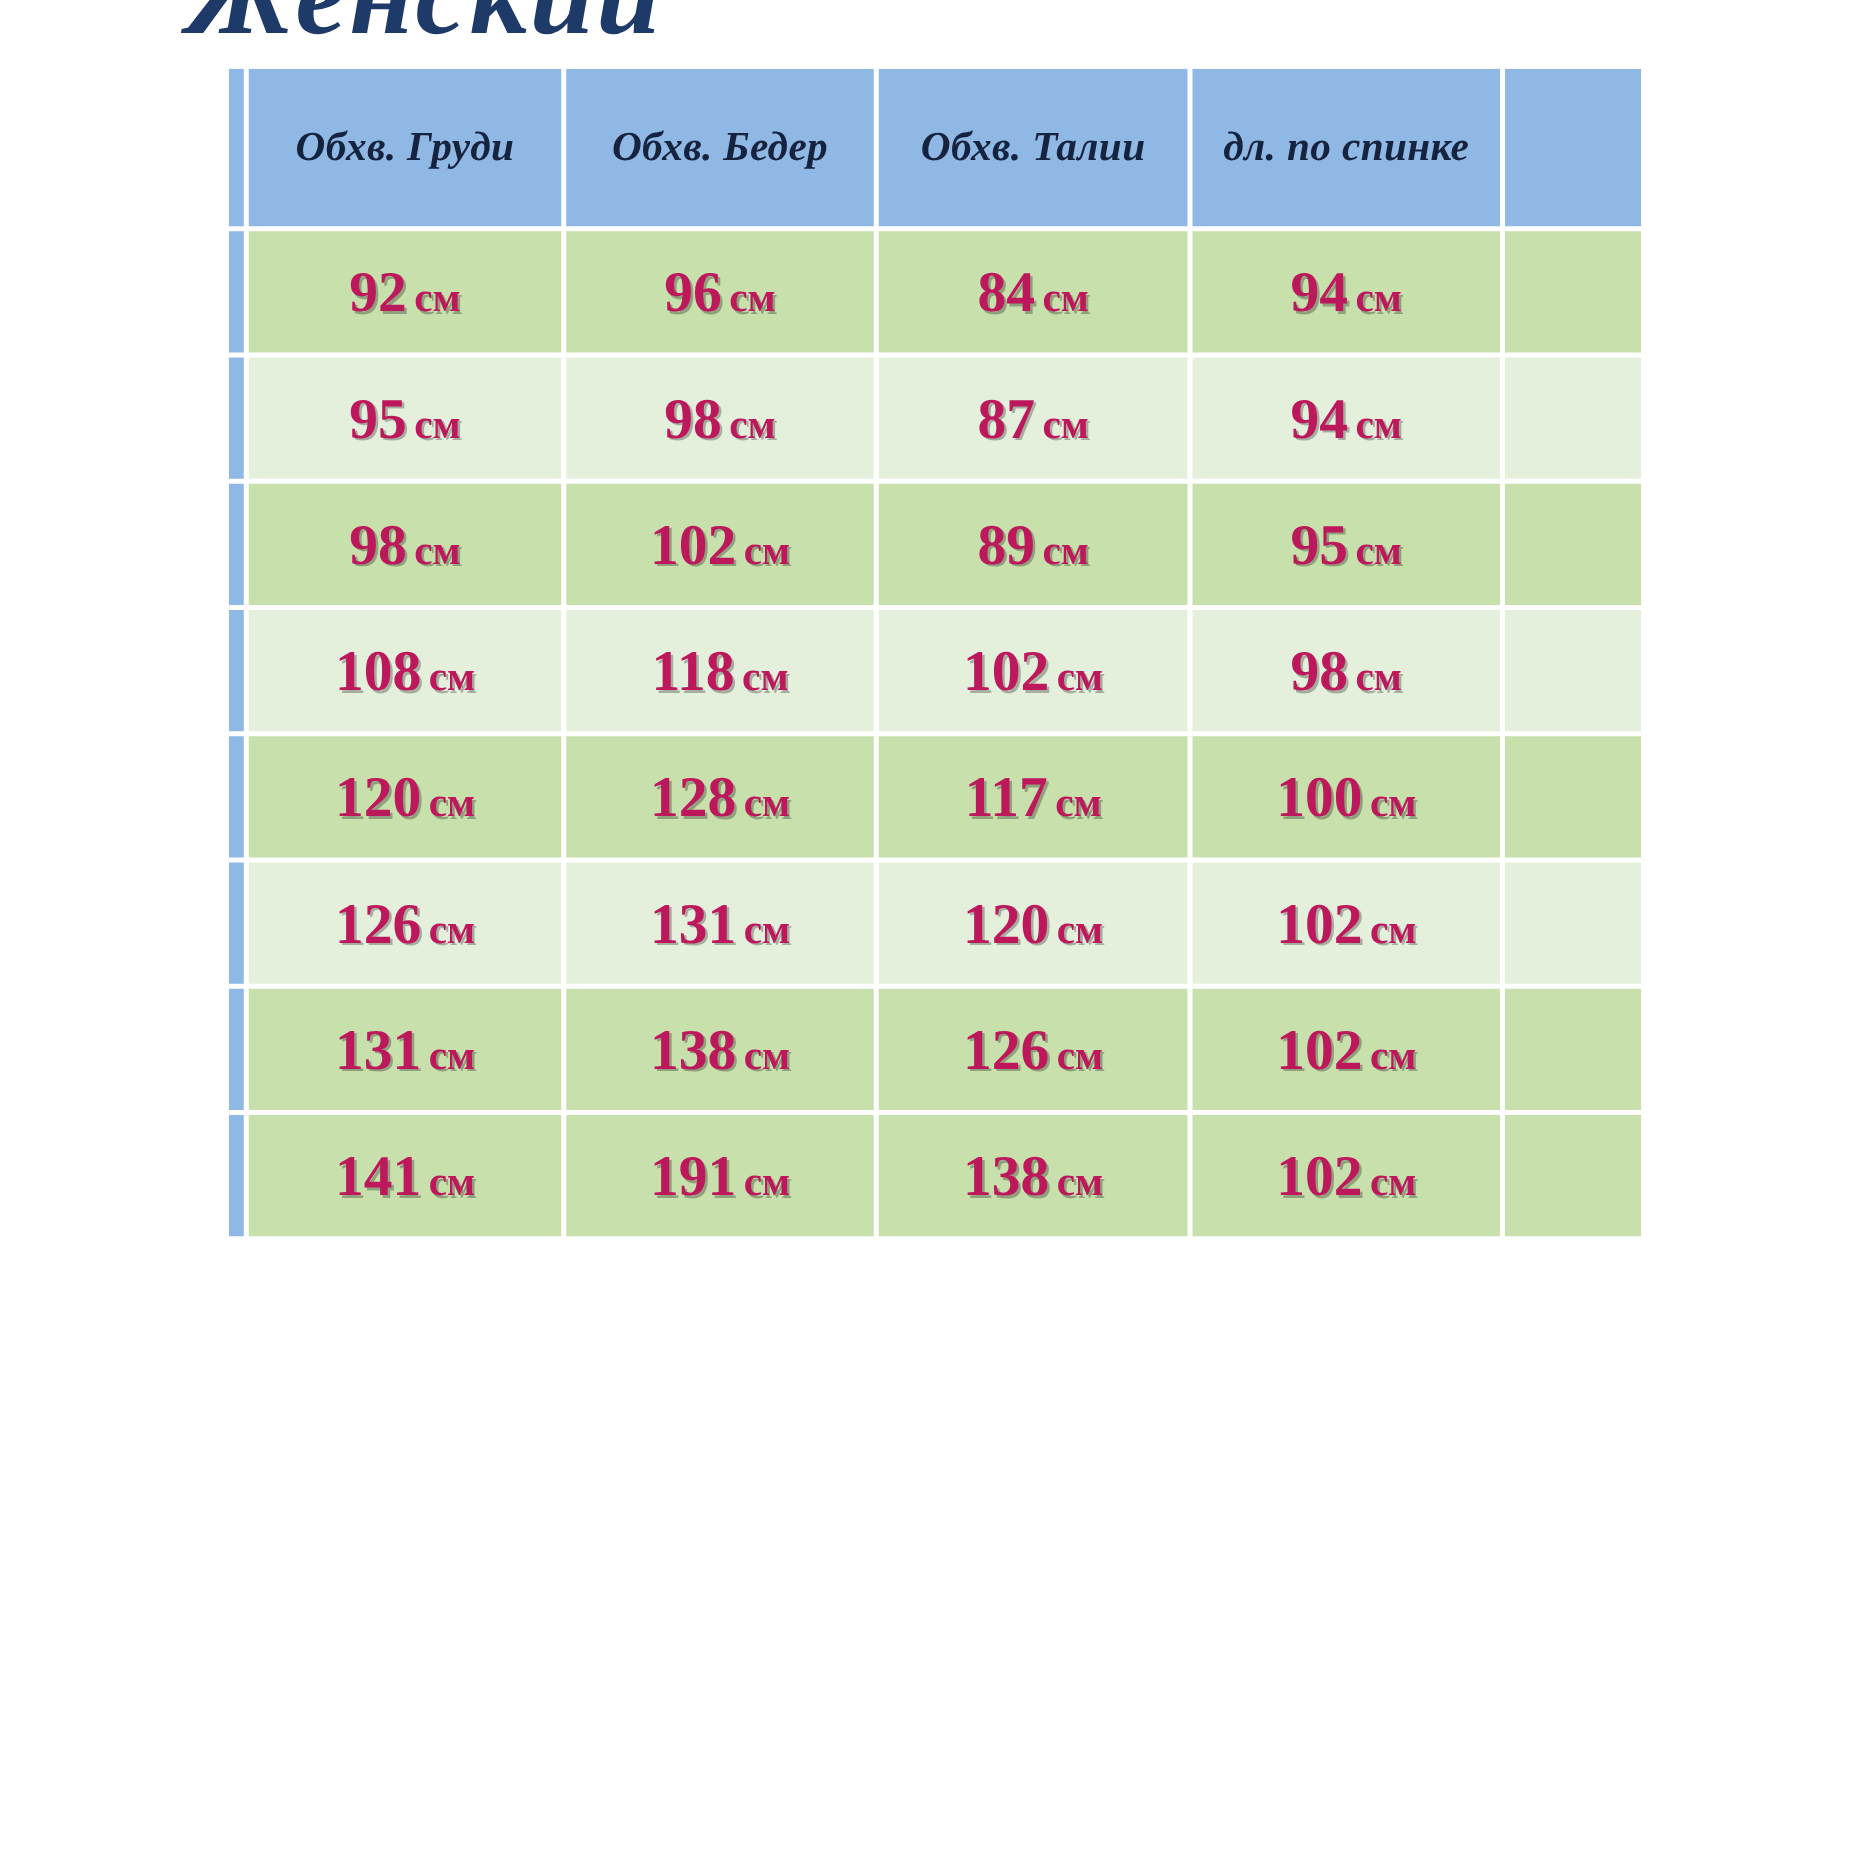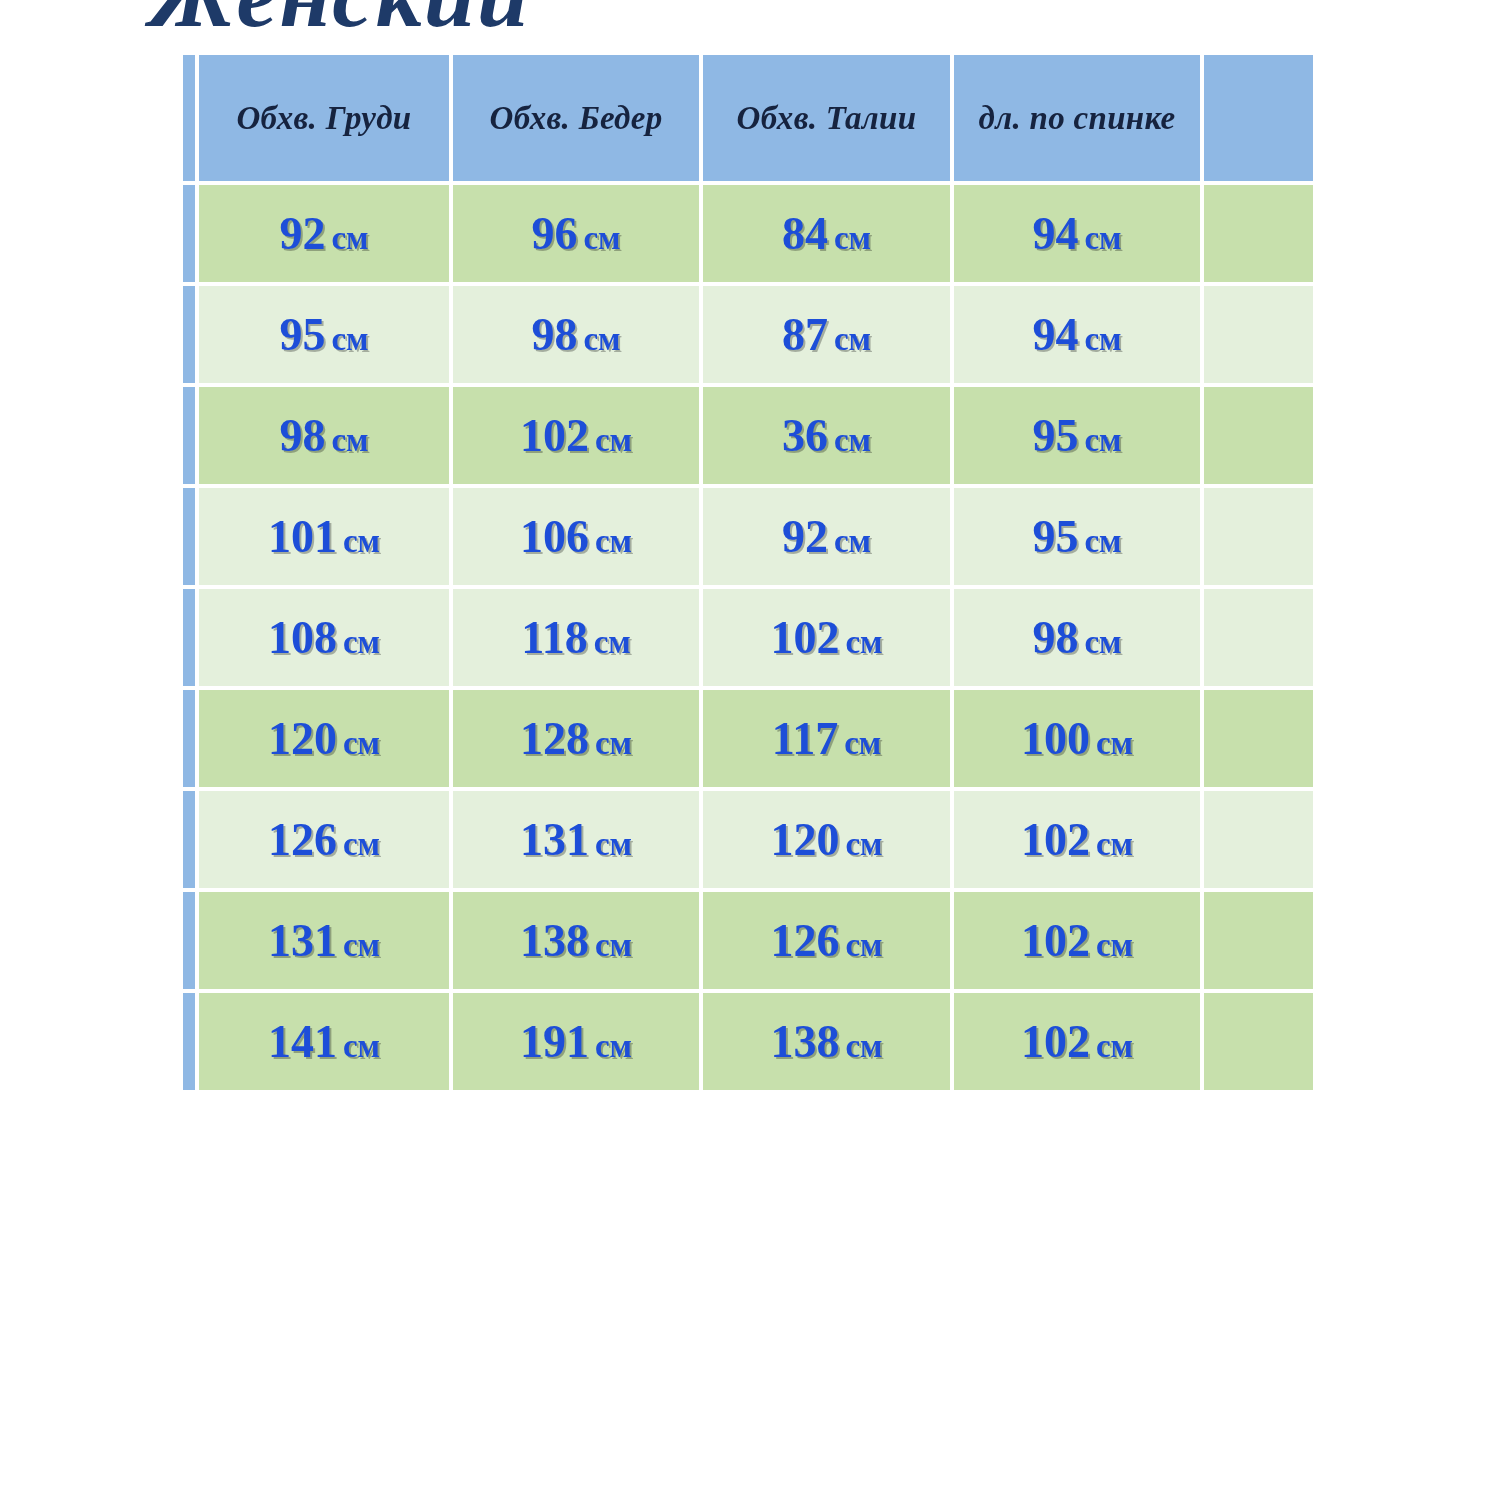--- a/index.html
+++ b/index.html
@@ -86,21 +86,21 @@
   tbody tr { height: 101px; }
   tbody td.idx-cell {
     background: #8fb8e4;
   }
   tbody tr.row-dark td.data-cell,
   tbody tr.row-dark td.blank-cell { background: #c7e0ac; }
   tbody tr.row-light td.data-cell,
   tbody tr.row-light td.blank-cell { background: #e4f0dc; }
 
   td.data-cell {
-    color: #1d4ed8;
+    color: #be185d;
     font-weight: bold;
     font-size: 46px;
     white-space: nowrap;
     text-shadow: 2px 2px 0 rgba(0,0,0,0.28);
   }
   td.data-cell .unit {
     font-size: 33px;
     margin-left: 6px;
   }
 </style>
@@ -145,29 +145,21 @@
           <td class="data-cell"><span>95</span><span class="unit">см</span></td>
           <td class="data-cell"><span>98</span><span class="unit">см</span></td>
           <td class="data-cell"><span>87</span><span class="unit">см</span></td>
           <td class="data-cell"><span>94</span><span class="unit">см</span></td>
           <td class="blank-cell"></td>
         </tr>
         <tr class="row-dark">
           <td class="idx-cell"></td>
           <td class="data-cell"><span>98</span><span class="unit">см</span></td>
           <td class="data-cell"><span>102</span><span class="unit">см</span></td>
-          <td class="data-cell"><span>36</span><span class="unit">см</span></td>
-          <td class="data-cell"><span>95</span><span class="unit">см</span></td>
-          <td class="blank-cell"></td>
-        </tr>
-        <tr class="row-light">
-          <td class="idx-cell"></td>
-          <td class="data-cell"><span>101</span><span class="unit">см</span></td>
-          <td class="data-cell"><span>106</span><span class="unit">см</span></td>
-          <td class="data-cell"><span>92</span><span class="unit">см</span></td>
+          <td class="data-cell"><span>89</span><span class="unit">см</span></td>
           <td class="data-cell"><span>95</span><span class="unit">см</span></td>
           <td class="blank-cell"></td>
         </tr>
         <tr class="row-light">
           <td class="idx-cell"></td>
           <td class="data-cell"><span>108</span><span class="unit">см</span></td>
           <td class="data-cell"><span>118</span><span class="unit">см</span></td>
           <td class="data-cell"><span>102</span><span class="unit">см</span></td>
           <td class="data-cell"><span>98</span><span class="unit">см</span></td>
           <td class="blank-cell"></td>

